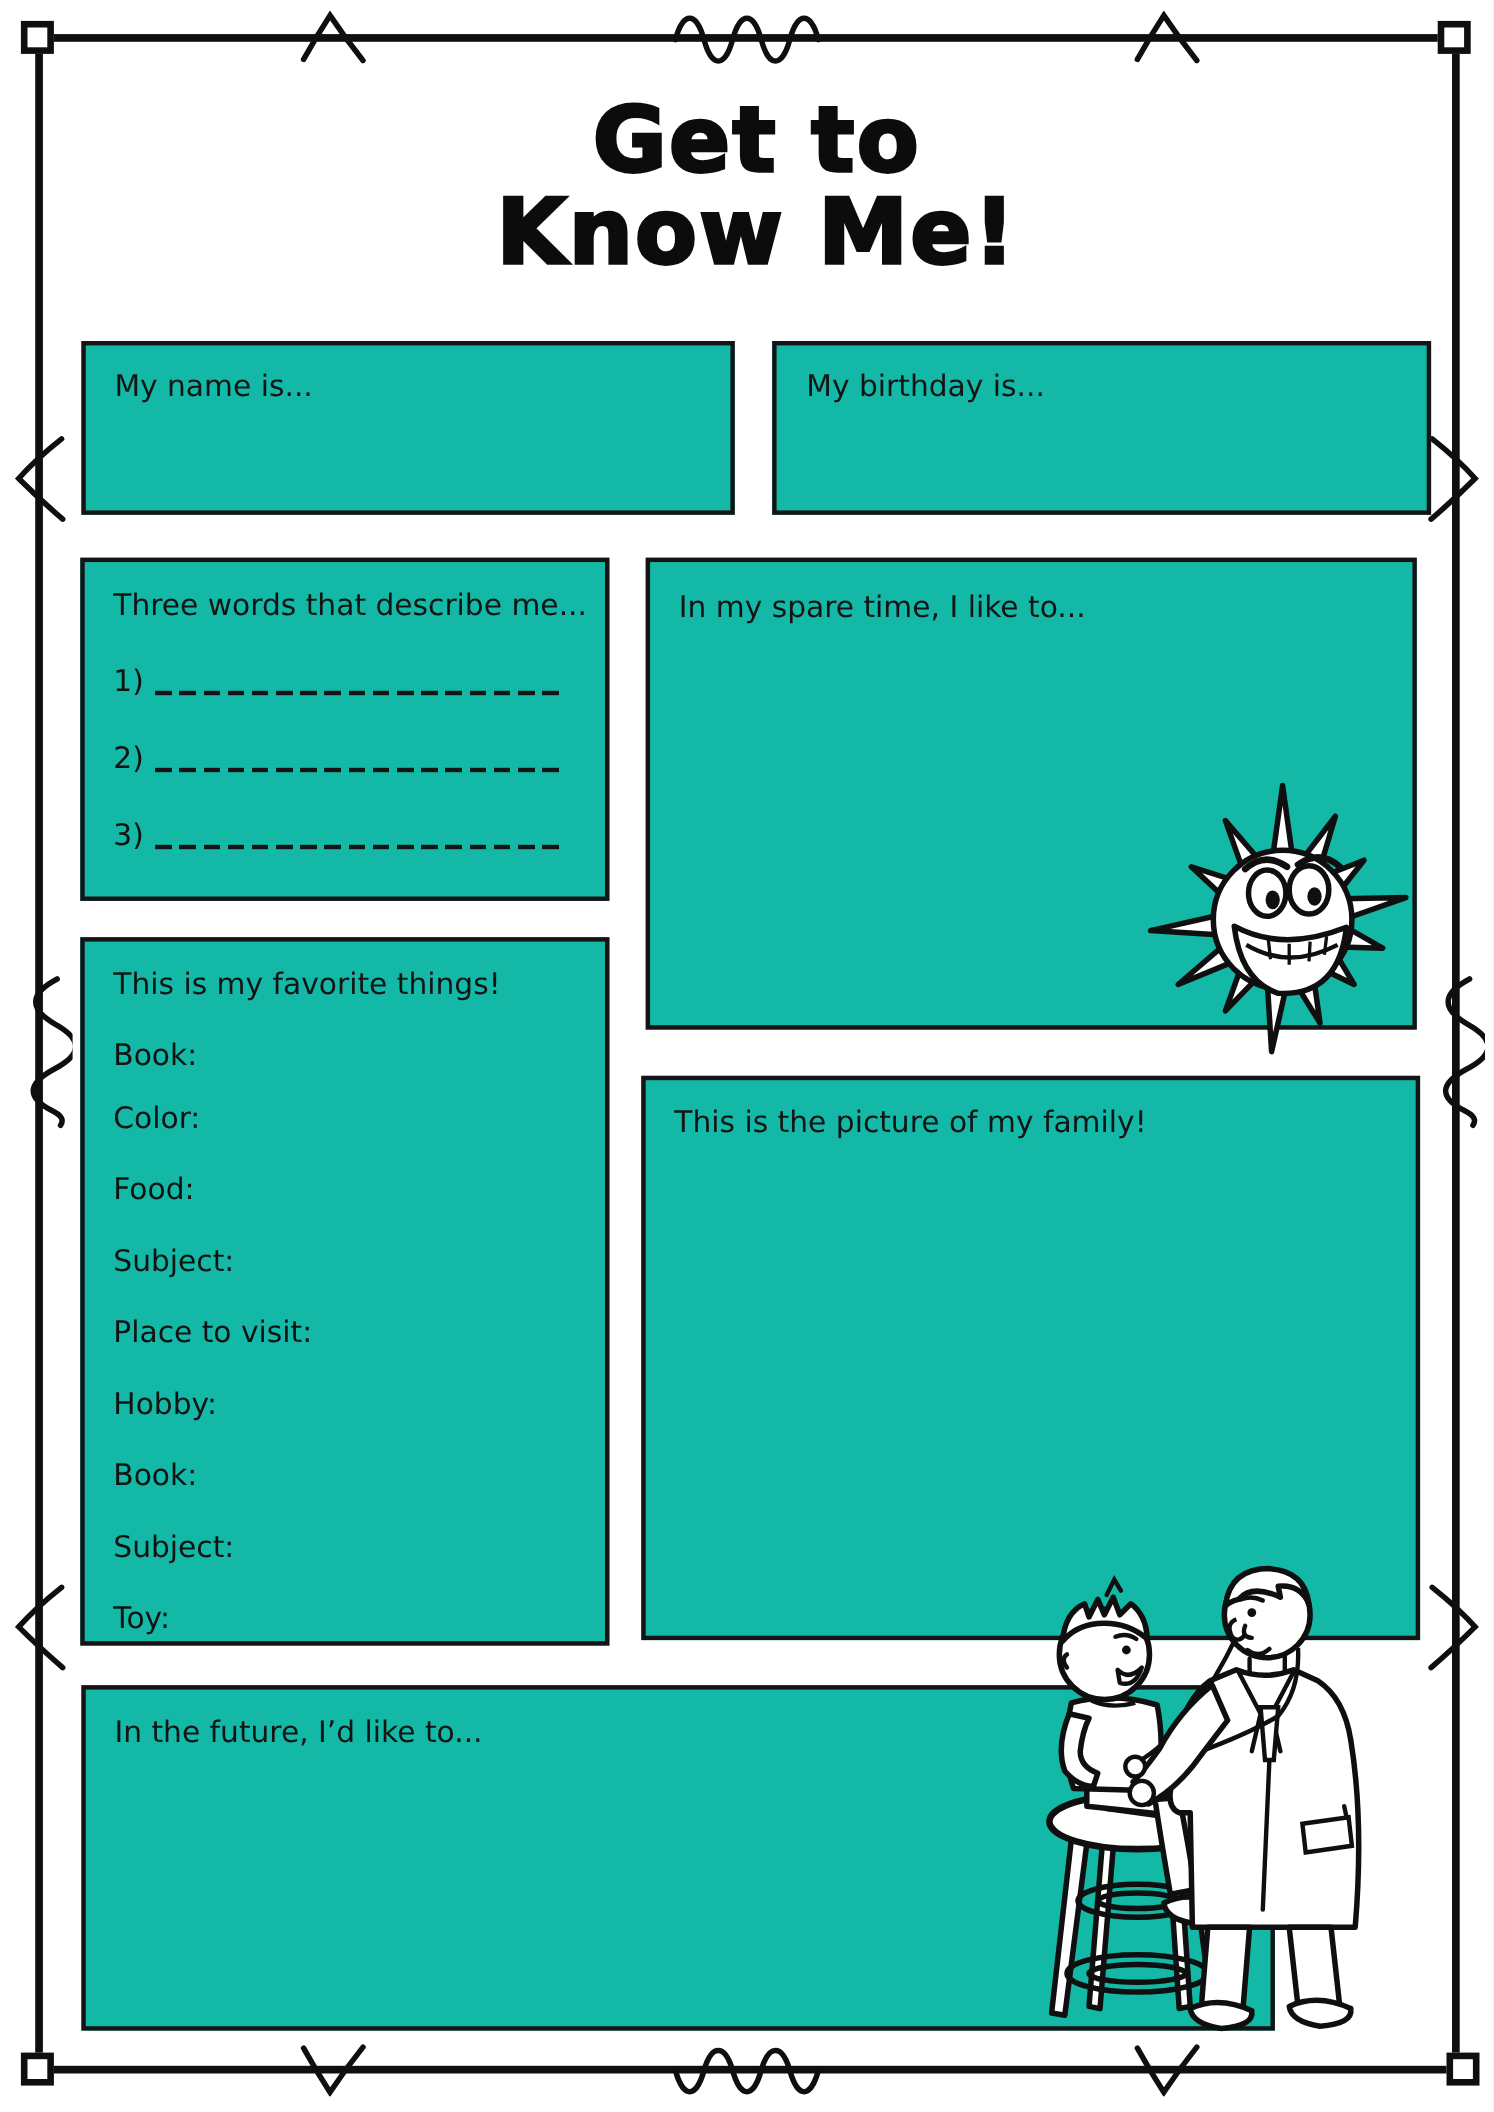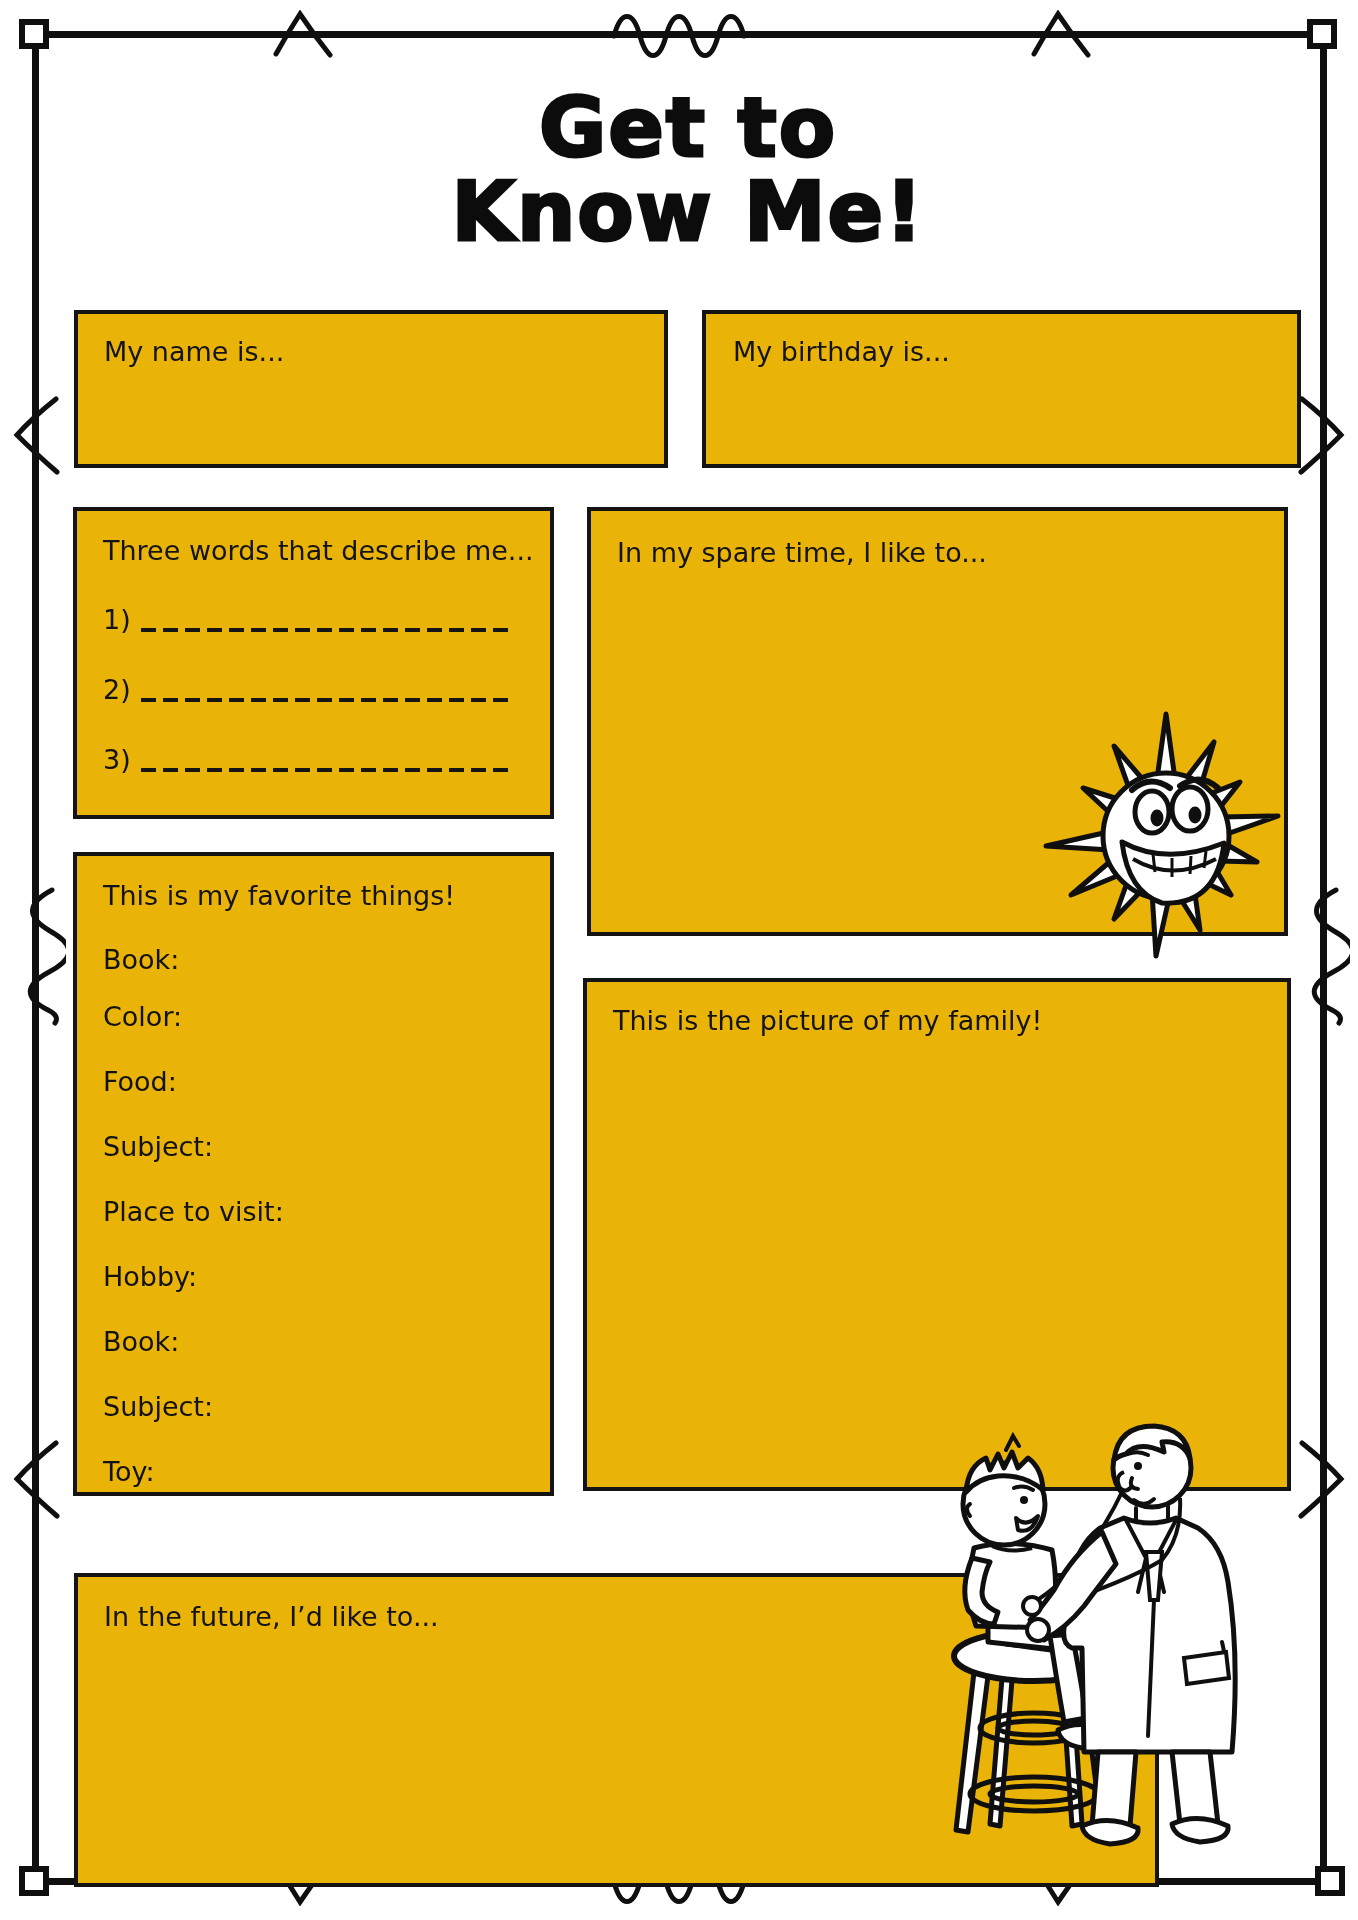--- a/index.html
+++ b/index.html
@@ -14,21 +14,21 @@
   .deco{position:absolute;}
   .deco svg{display:block;}
   
   .title{
     position:absolute;left:688px;top:86px;transform:translateX(-50%);
     text-align:center;font-weight:800;font-size:82px;line-height:1.02;
     letter-spacing:2px;color:#0c0c0c;
     -webkit-text-stroke:3px #0c0c0c;white-space:nowrap;
   }
   
-  .wbox{position:absolute;border:4px solid #141414;background:#eab308;box-sizing:border-box;}
+  .wbox{position:absolute;border:4px solid #141414;background:#14b8a6;box-sizing:border-box;}
   .box-label{font-size:27px;line-height:1.05;color:#141414;}
   .pad{padding-left:26px;}
   .tw-line{display:flex;align-items:flex-end;margin-top:39px;font-size:27px;}
   .dashline{
     display:inline-block;height:4px;width:368px;margin-left:10px;margin-bottom:3px;
     background:repeating-linear-gradient(to right,#141414 0 15px,transparent 15px 22px);
   }
   .fav-item{font-size:27px;margin-top:34px;}
   
   .illus{position:absolute;}
@@ -151,21 +151,21 @@
     <div class="fav-item pad">Hobby:</div>
     <div class="fav-item pad">Book:</div>
     <div class="fav-item pad">Subject:</div>
     <div class="fav-item pad">Toy:</div>
   </div>
 
   <div class="wbox" style="left:583px;top:978px;width:708px;height:513px;">
     <div class="box-label pad" style="padding-top:25px;">This is the picture of my family!</div>
   </div>
 
-  <div class="wbox" style="left:74px;top:1532px;width:1085px;height:314px;margin-top:41px;">
+  <div class="wbox" style="left:74px;top:1532px;width:1085px;height:314px;">
     <div class="box-label pad" style="padding-top:26px;">In the future, I’d like to...</div>
   </div>
 
   <div class="illus" style="left:1040px;top:696px;">
     <svg width="258" height="286" viewBox="0 0 258 286">
       <g fill="#ffffff" stroke="#0f0f0f" stroke-width="5" stroke-linejoin="round">
         <path d="M117,83 L126,18 L135,83 Z"></path>
         <path d="M144,85 L174,46 L160,93 Z"></path>
         <path d="M167,99 L200,86 L178,114 Z"></path>
         <path d="M181,121 L238,120 L184,139 Z"></path>

